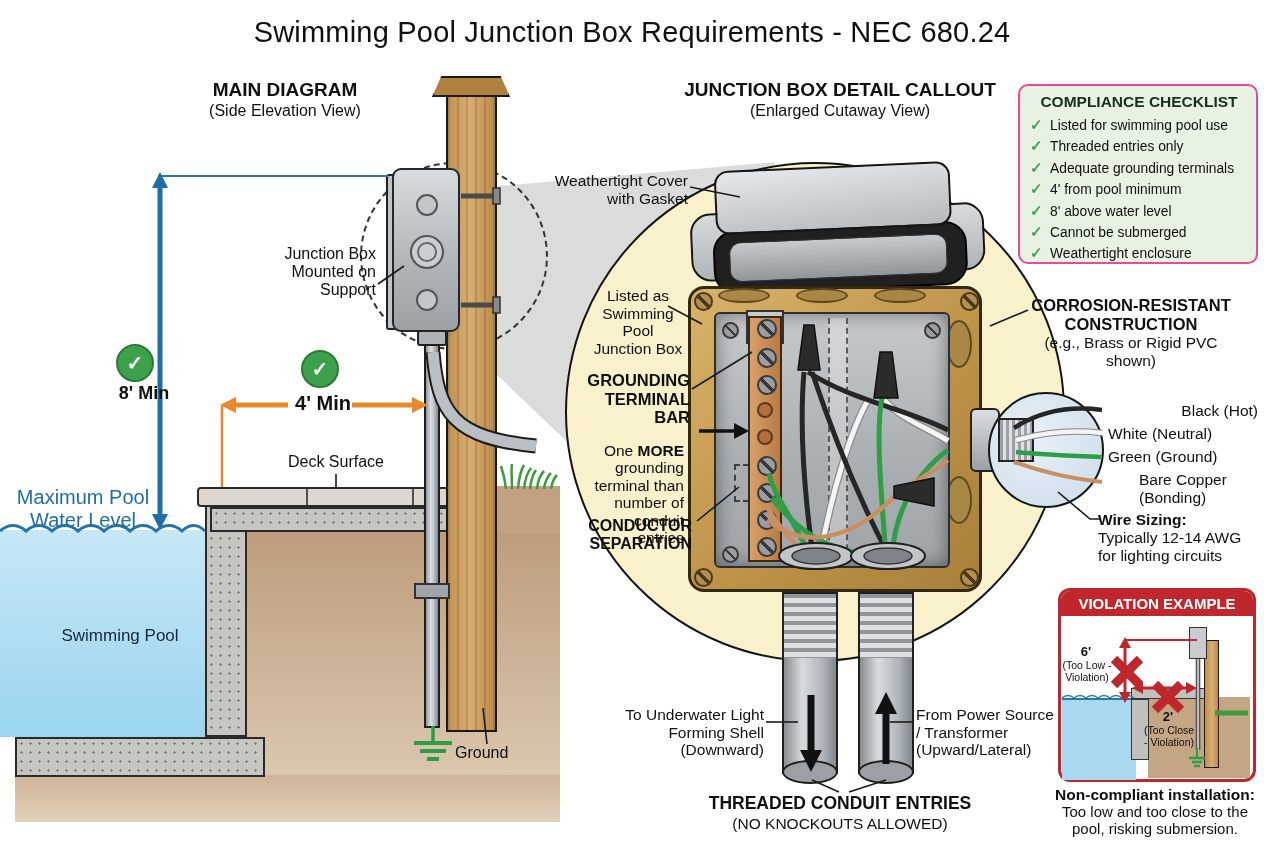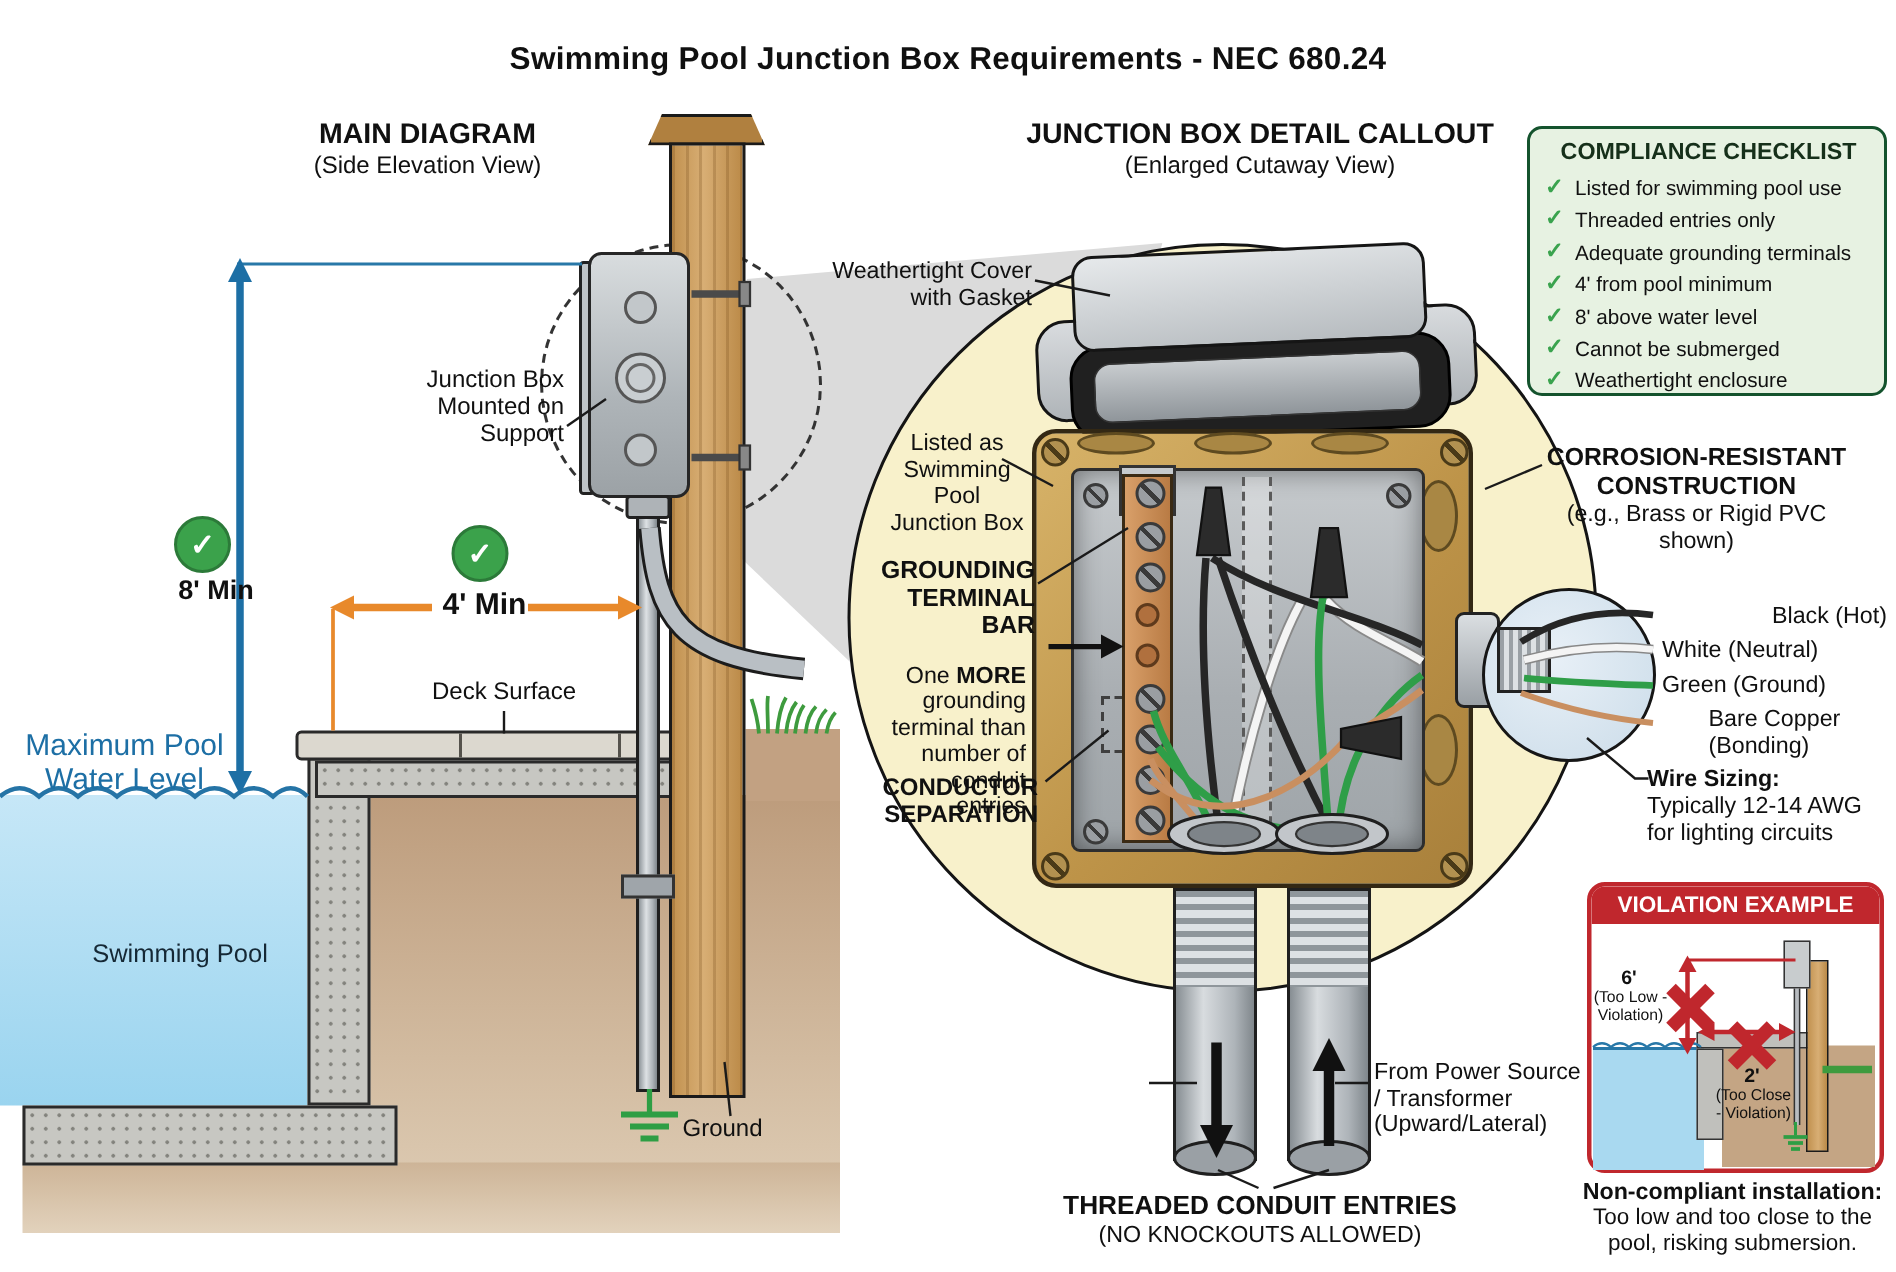--- a/index.html
+++ b/index.html
@@ -3,36 +3,36 @@
 <meta charset="utf-8">
 <style>
   html,body{margin:0;padding:0;background:#fff;}
   #app{position:relative;width:1264px;height:848px;background:#fff;overflow:hidden;
        font-family:"Liberation Sans",sans-serif;color:#101010;}
   .abs{position:absolute;}
   .t{position:absolute;font-size:15.5px;line-height:1.13;color:#101010;white-space:pre-line;}
   .b{font-weight:700;}
   .r{text-align:right;}
   .c{text-align:center;}
-  .h1{font-size:21px;font-weight:700;letter-spacing:.2px;margin-top:12px;}
+  .h1{font-size:29px;font-weight:400;letter-spacing:.2px;}
   .h2{font-size:19px;font-weight:700;}
   .h3{font-size:16px;}
   .speck{background-color:#C7C7C2;
     background-image:radial-gradient(#82827c 1px, transparent 1.4px);background-size:9px 9px;}
   .check-circle{position:absolute;width:34px;height:34px;border-radius:50%;
     background:#3BA24B;border:2px solid #2c7a39;color:#fff;font-weight:700;font-size:20px;
     display:flex;align-items:center;justify-content:center;}
   .screw{position:absolute;border-radius:50%;background:
     linear-gradient(45deg, transparent 43%, #3a3a3a 43% 57%, transparent 57%), #9a9ea2;
     border:2px solid #3a3a3a;}
   .brass-screw{position:absolute;border-radius:50%;background:
     linear-gradient(45deg, transparent 43%, #4a3a18 43% 57%, transparent 57%), #B29150;
     border:2px solid #4a3a18;}
   .chk{position:absolute;left:1018px;top:84px;width:240px;height:180px;box-sizing:border-box;
-    background:#E7F2E2;border:2px solid #14532d;border-radius:10px;padding:7px 8px 4px 10px;}
+    background:#E7F2E2;border:2px solid #ec4899;border-radius:10px;padding:7px 8px 4px 10px;}
   .chk-title{font-size:15.5px;font-weight:700;text-align:center;color:#16301a;margin-bottom:4px;}
   .chk-row{display:flex;align-items:flex-start;line-height:20.4px;}
   .chk-row .ck{color:#3aa34e;font-weight:700;font-size:15px;width:20px;flex:none;}
   .chk-row .tx{font-size:13.8px;color:#101010;padding-top:1px;}
   .vio{position:absolute;left:1058px;top:588px;width:198px;height:194px;box-sizing:border-box;
     background:#fff;border:3.5px solid #C0272D;border-radius:12px;overflow:hidden;}
   .vio-head{background:#C0272D;color:#fff;font-weight:700;font-size:15px;text-align:center;
     line-height:25px;height:25px;}
   svg{position:absolute;left:0;top:0;}
 </style>
@@ -390,20 +390,23 @@
 CONSTRUCTION</div>
   <div class="t c" style="left:1020px;top:334px;width:222px;">(e.g., Brass or Rigid PVC shown)</div>
   <div class="t" style="left:1108px;top:402px;width:150px;text-align:right;">Black (Hot)</div>
   <div class="t" style="left:1108px;top:425px;width:150px;">White (Neutral)</div>
   <div class="t" style="left:1108px;top:448px;width:150px;">Green (Ground)</div>
   <div class="t" style="left:1108px;top:471px;width:156px;margin-left:31px;">Bare Copper (Bonding)</div>
   <div class="t b" style="left:1098px;top:511px;width:120px;">Wire Sizing:</div>
   <div class="t" style="left:1098px;top:529px;width:160px;">Typically 12-14 AWG
 for lighting circuits</div>
 
+  <div class="t r" style="left:618px;top:706px;width:146px;">To Underwater Light
+Forming Shell
+(Downward)</div>
   <div class="t b c" style="left:690px;top:794px;width:300px;font-size:17.5px;">THREADED CONDUIT ENTRIES</div>
   <div class="t" style="left:916px;top:706px;width:140px;">From Power Source
 / Transformer
 (Upward/Lateral)</div>
   <div class="t c" style="left:690px;top:815px;width:300px;">(NO KNOCKOUTS ALLOWED)</div>
 
   <div class="t b c" style="left:1066px;top:645px;width:40px;font-size:13px;">6'</div>
   <div class="t c" style="left:1056px;top:659px;width:62px;font-size:10.5px;line-height:1.18;">(Too Low -
 Violation)</div>
   <div class="t b c" style="left:1150px;top:710px;width:36px;font-size:13px;">2'</div>

